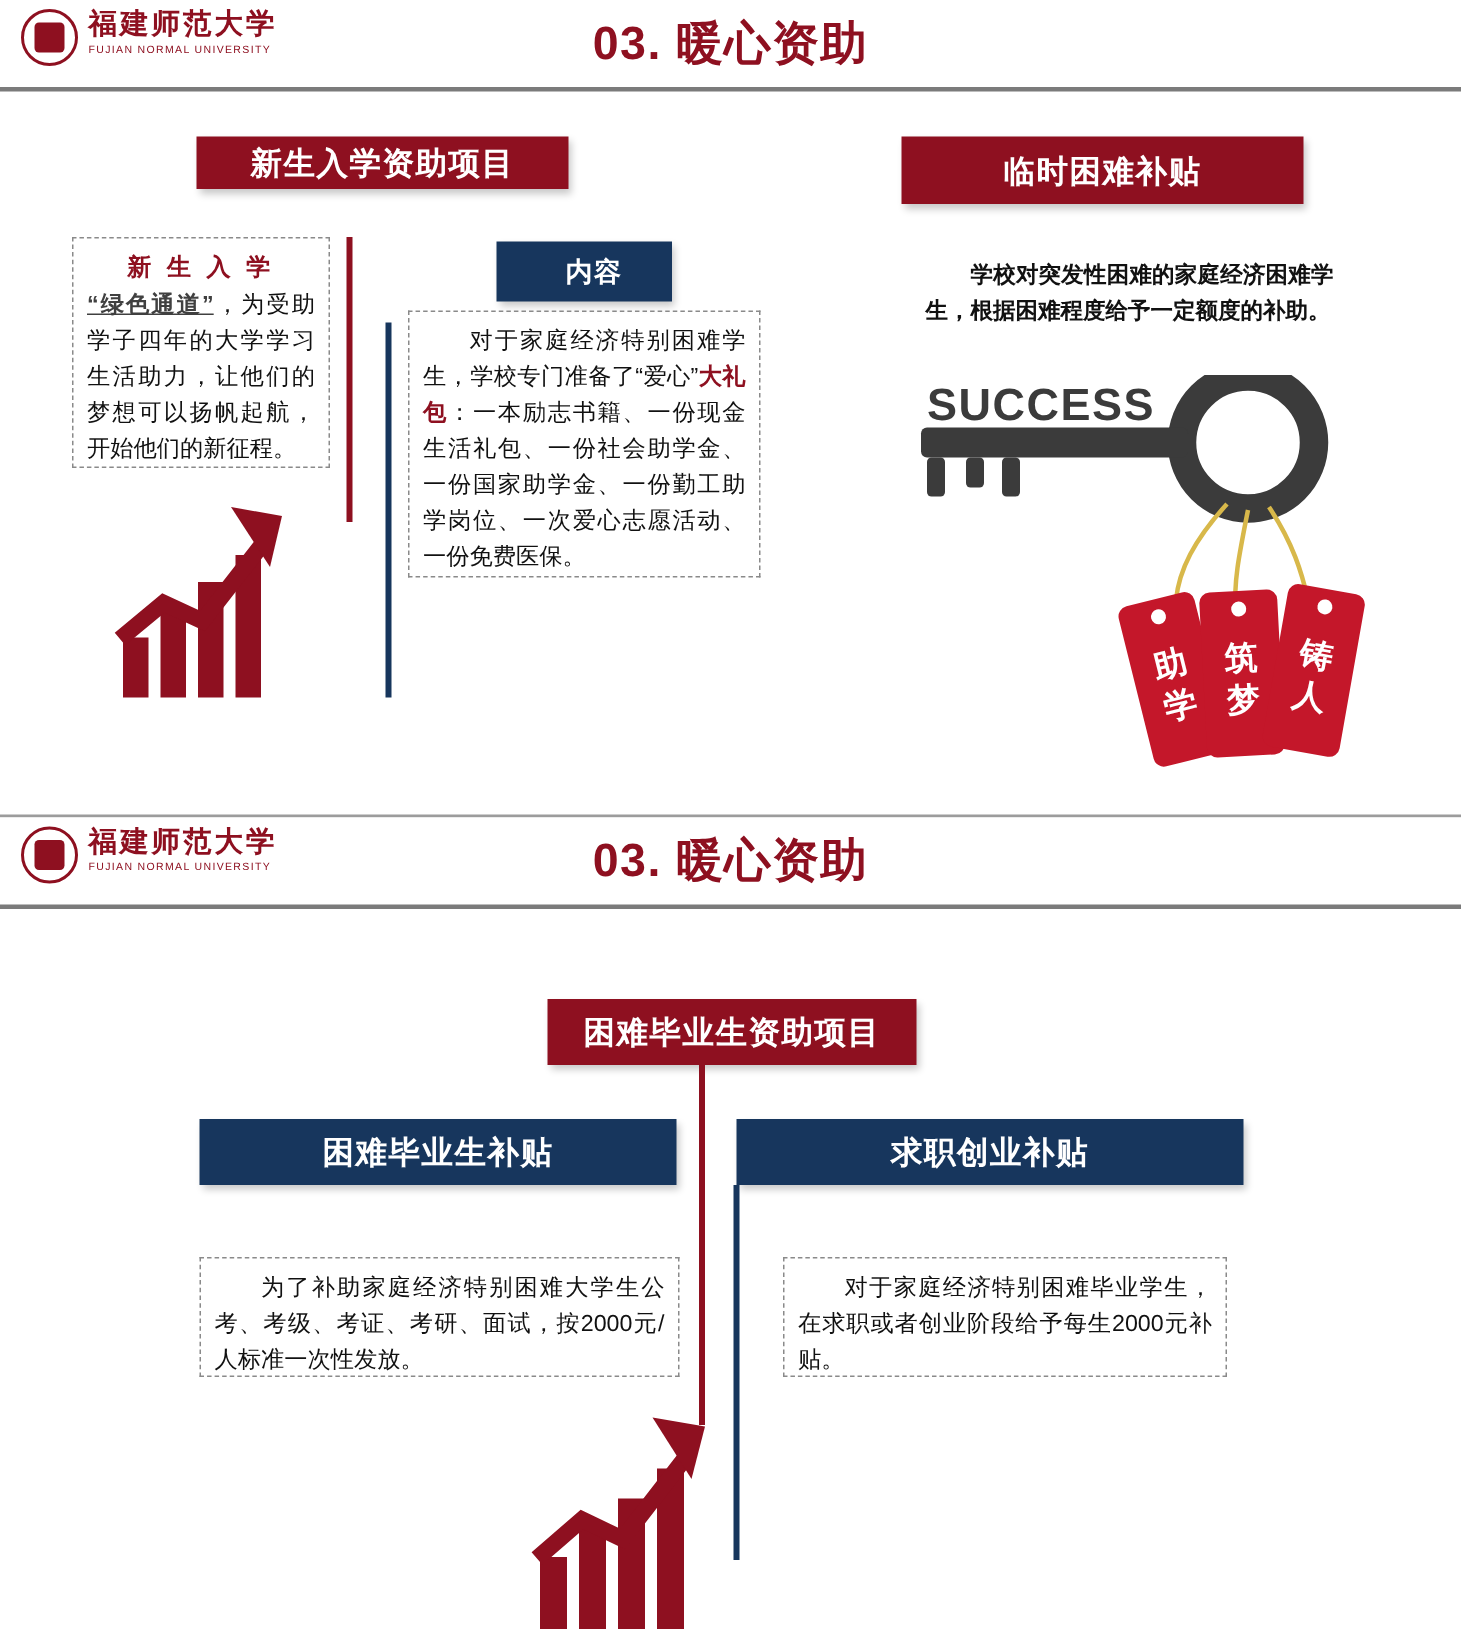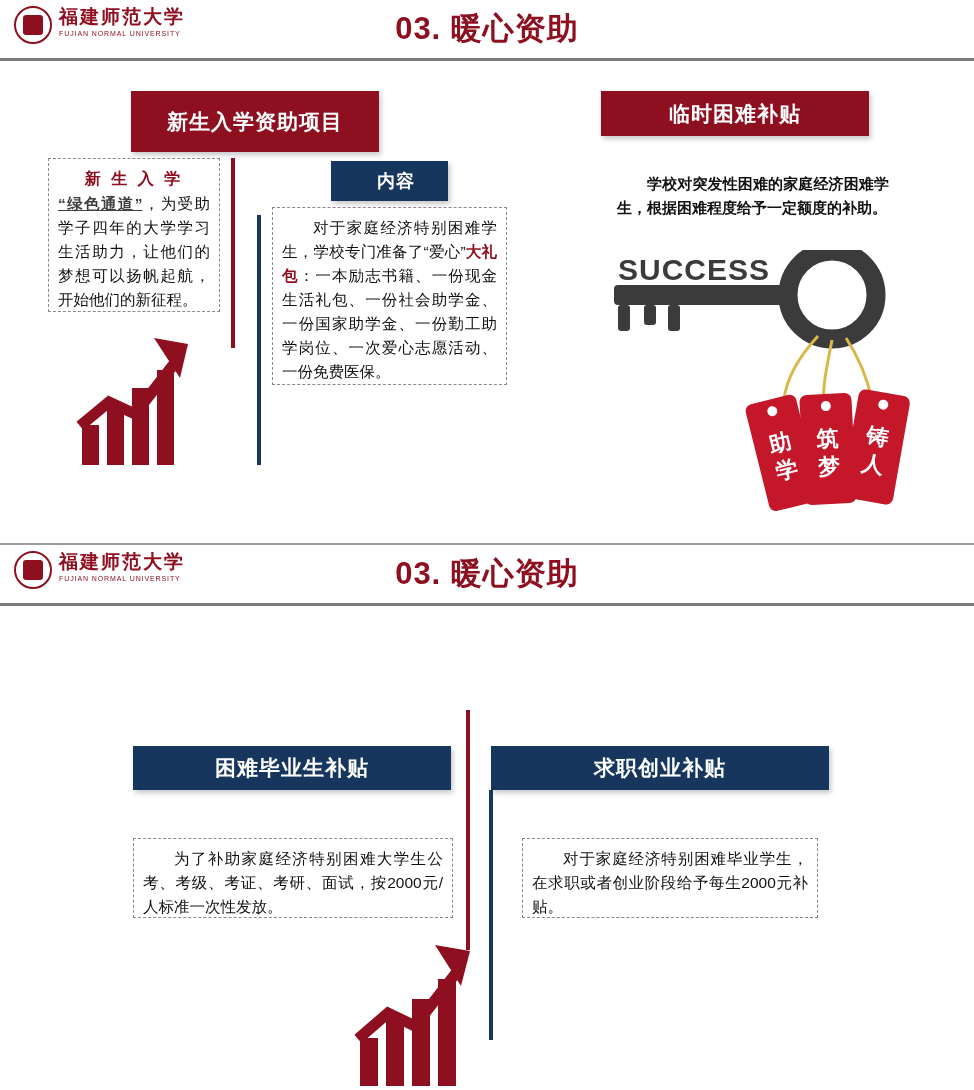--- a/index.html
+++ b/index.html
@@ -187,21 +187,21 @@
       <div class="logo-seal"></div>
       <div class="logo-text">
         <div class="logo-cn">福建师范大学</div>
         <div class="logo-en">FUJIAN NORMAL UNIVERSITY</div>
       </div>
     </div>
     <div class="header-title">03. 暖心资助</div>
     <div class="header-rule"></div>
   </div>
 
-  <div class="banner" style="left:131px; top:91px; width:248px; height:61px;">新生入学资助项目</div>
+  <div class="banner" style="left:131px; top:91px; width:248px; height:35px;">新生入学资助项目</div>
   <div class="banner" style="left:601px; top:91px; width:268px; height:45px;">临时困难补贴</div>
   <div class="banner navy small" style="left:331px; top:161px; width:104px; height:40px;padding-left:13px;">内容</div>
 
   <div class="dashbox" style="left:48px; top:158px; width:172px; height:154px; font-size:15px;">
     <span class="nsrx-title">新 生 入 学</span>
     <span class="nsrx-sub"><span class="nsrx-green">“绿色通道”</span><span>，为受助学子四年的大学学习生活助力，让他们的梦想可以扬帆起航，开始他们的新征程。</span></span>
   </div>
 
   <div class="vline red" style="left:231px; top:158px; height:190px;"></div>
   <div class="vline navy" style="left:257px; top:215px; height:250px;"></div>
@@ -267,20 +267,21 @@
       <div class="logo-seal"></div>
       <div class="logo-text">
         <div class="logo-cn">福建师范大学</div>
         <div class="logo-en">FUJIAN NORMAL UNIVERSITY</div>
       </div>
     </div>
     <div class="header-title">03. 暖心资助</div>
     <div class="header-rule"></div>
   </div>
 
+  <div class="banner" style="left:365px; top:121px; width:246px; height:44px;">困难毕业生资助项目</div>
 
   <div class="banner navy" style="left:491px; top:201px; width:338px; height:44px;">求职创业补贴</div>
   <div class="banner navy" style="left:133px; top:201px; width:318px; height:44px;">困难毕业生补贴</div>
 
   <div class="vline red" style="left:466px; top:165px; height:240px;"></div>
   <div class="vline navy" style="left:489px; top:245px; height:250px;"></div>
 
   <div class="dashbox" style="left:133px; top:293px; width:320px; height:80px;">
     <span class="indent">为了补助家庭经济特别困难大学生公考、考级、考证、考研、面试，按2000元/人标准一次性发放。</span>
   </div>

